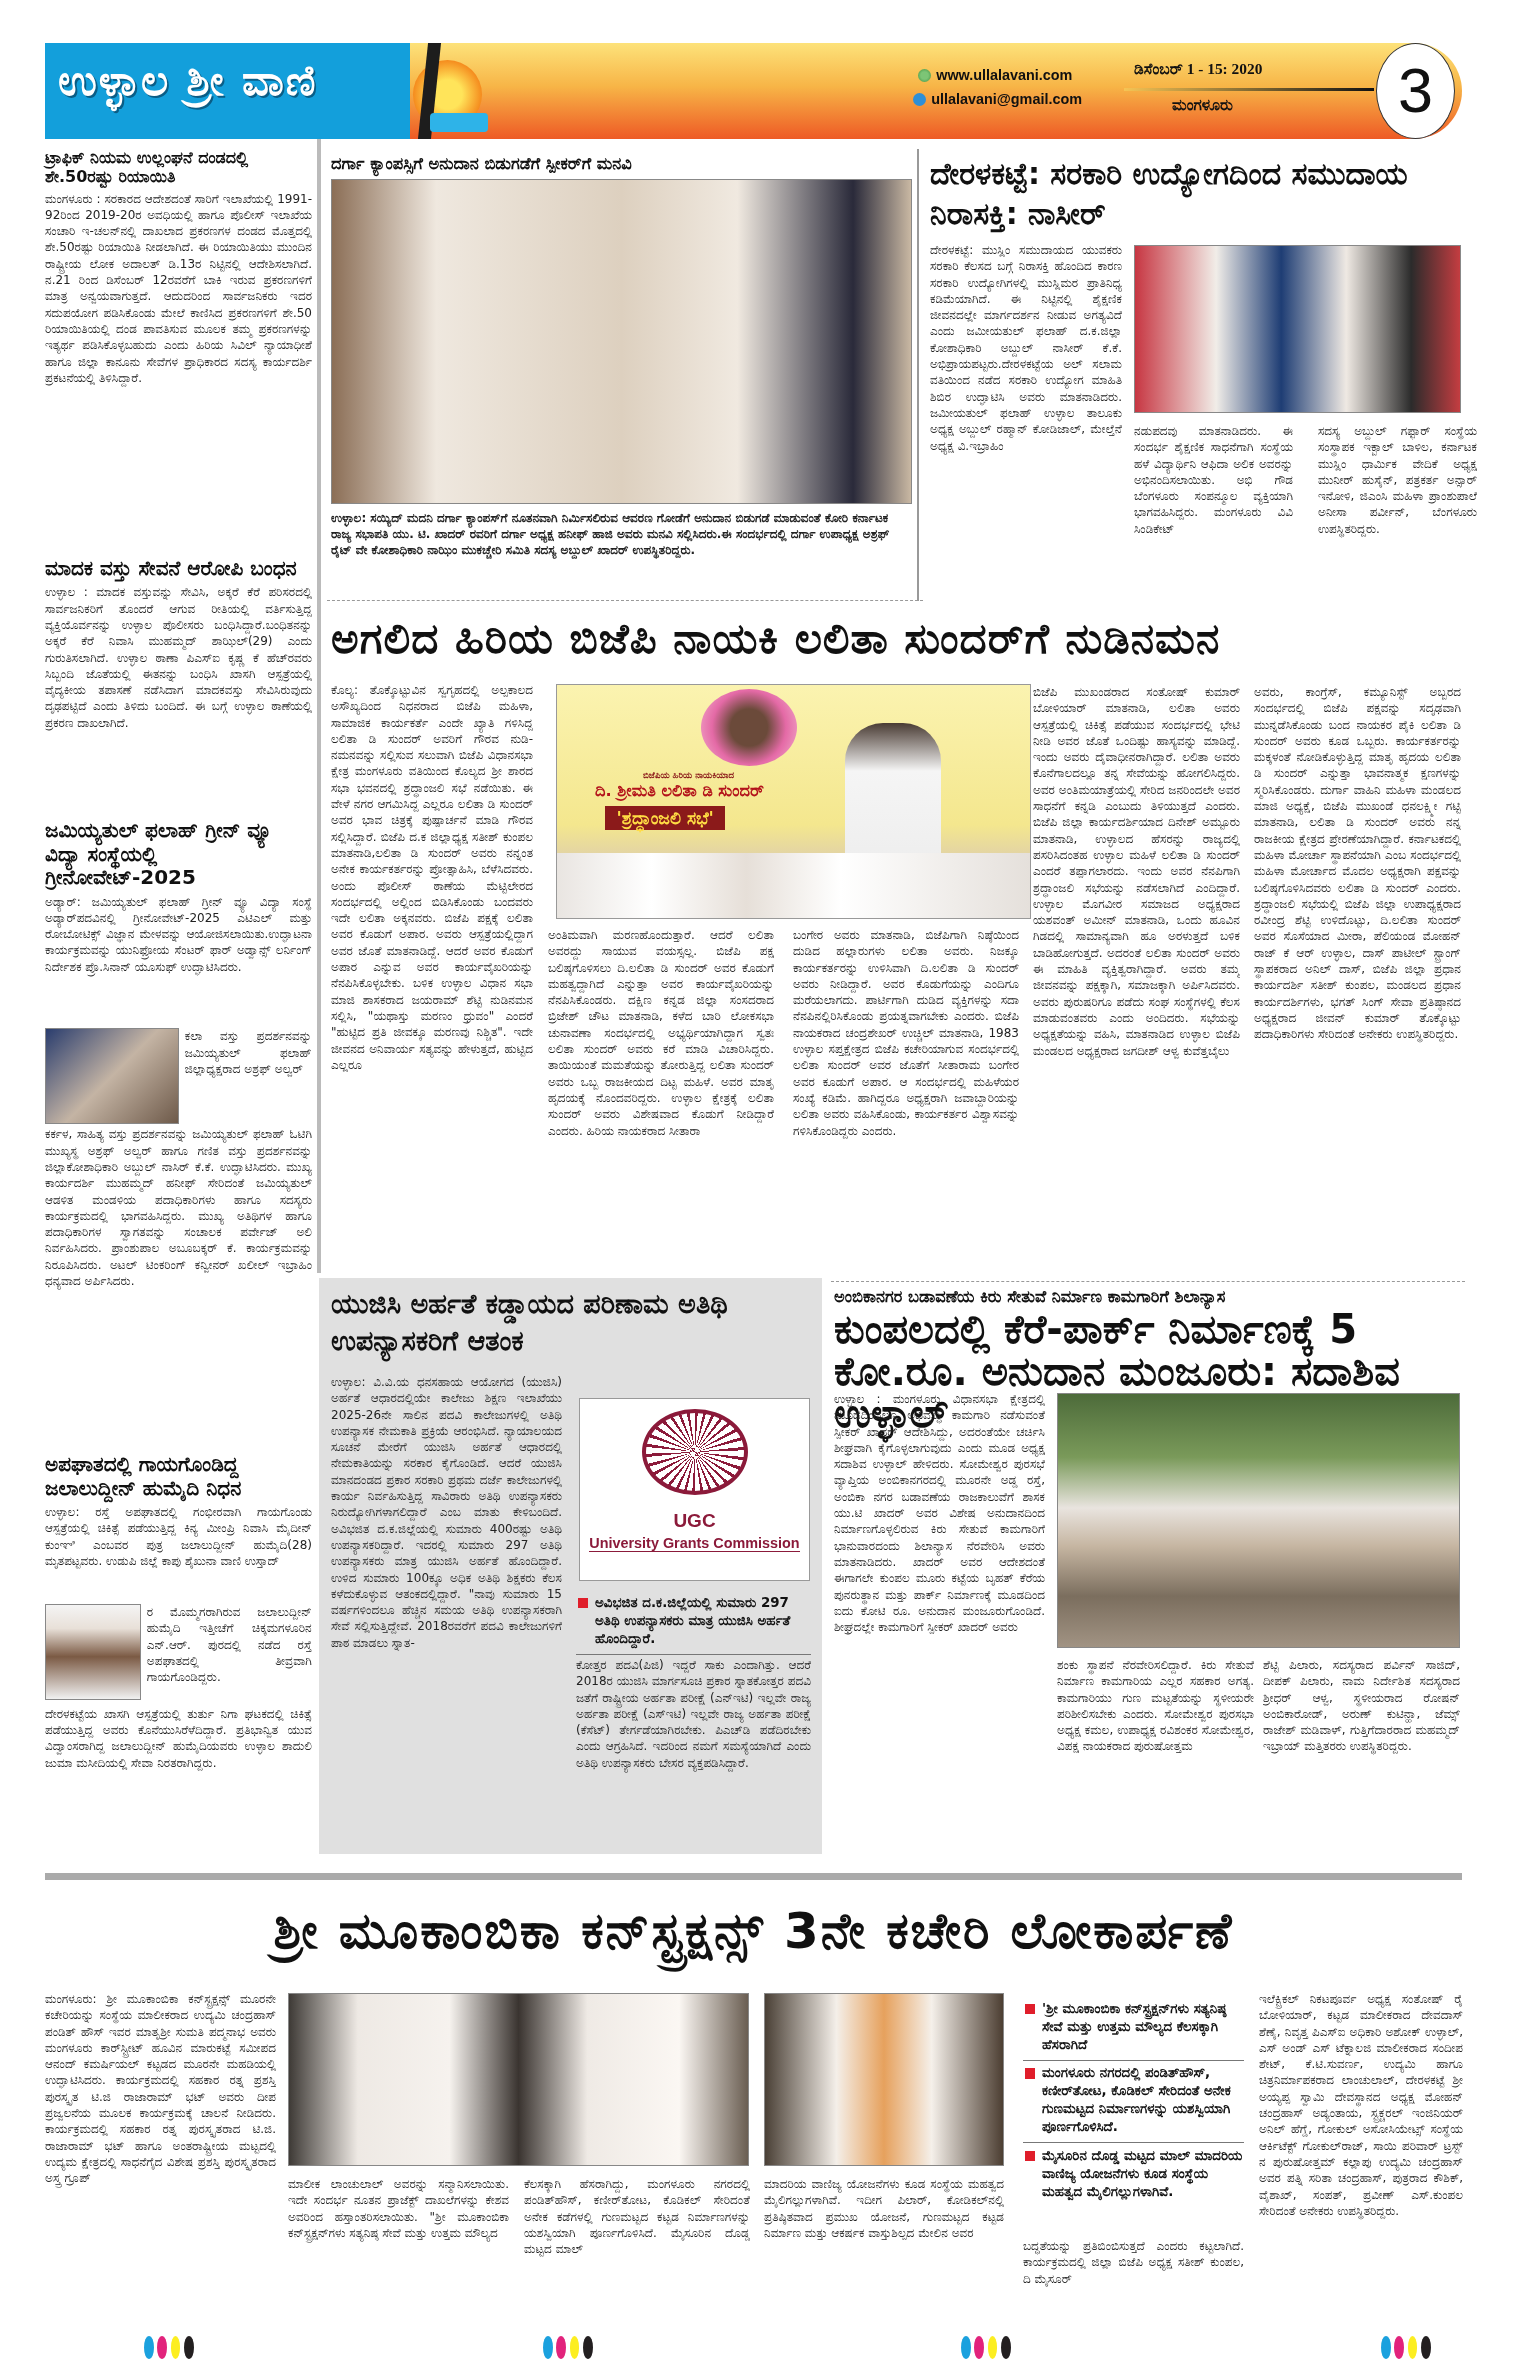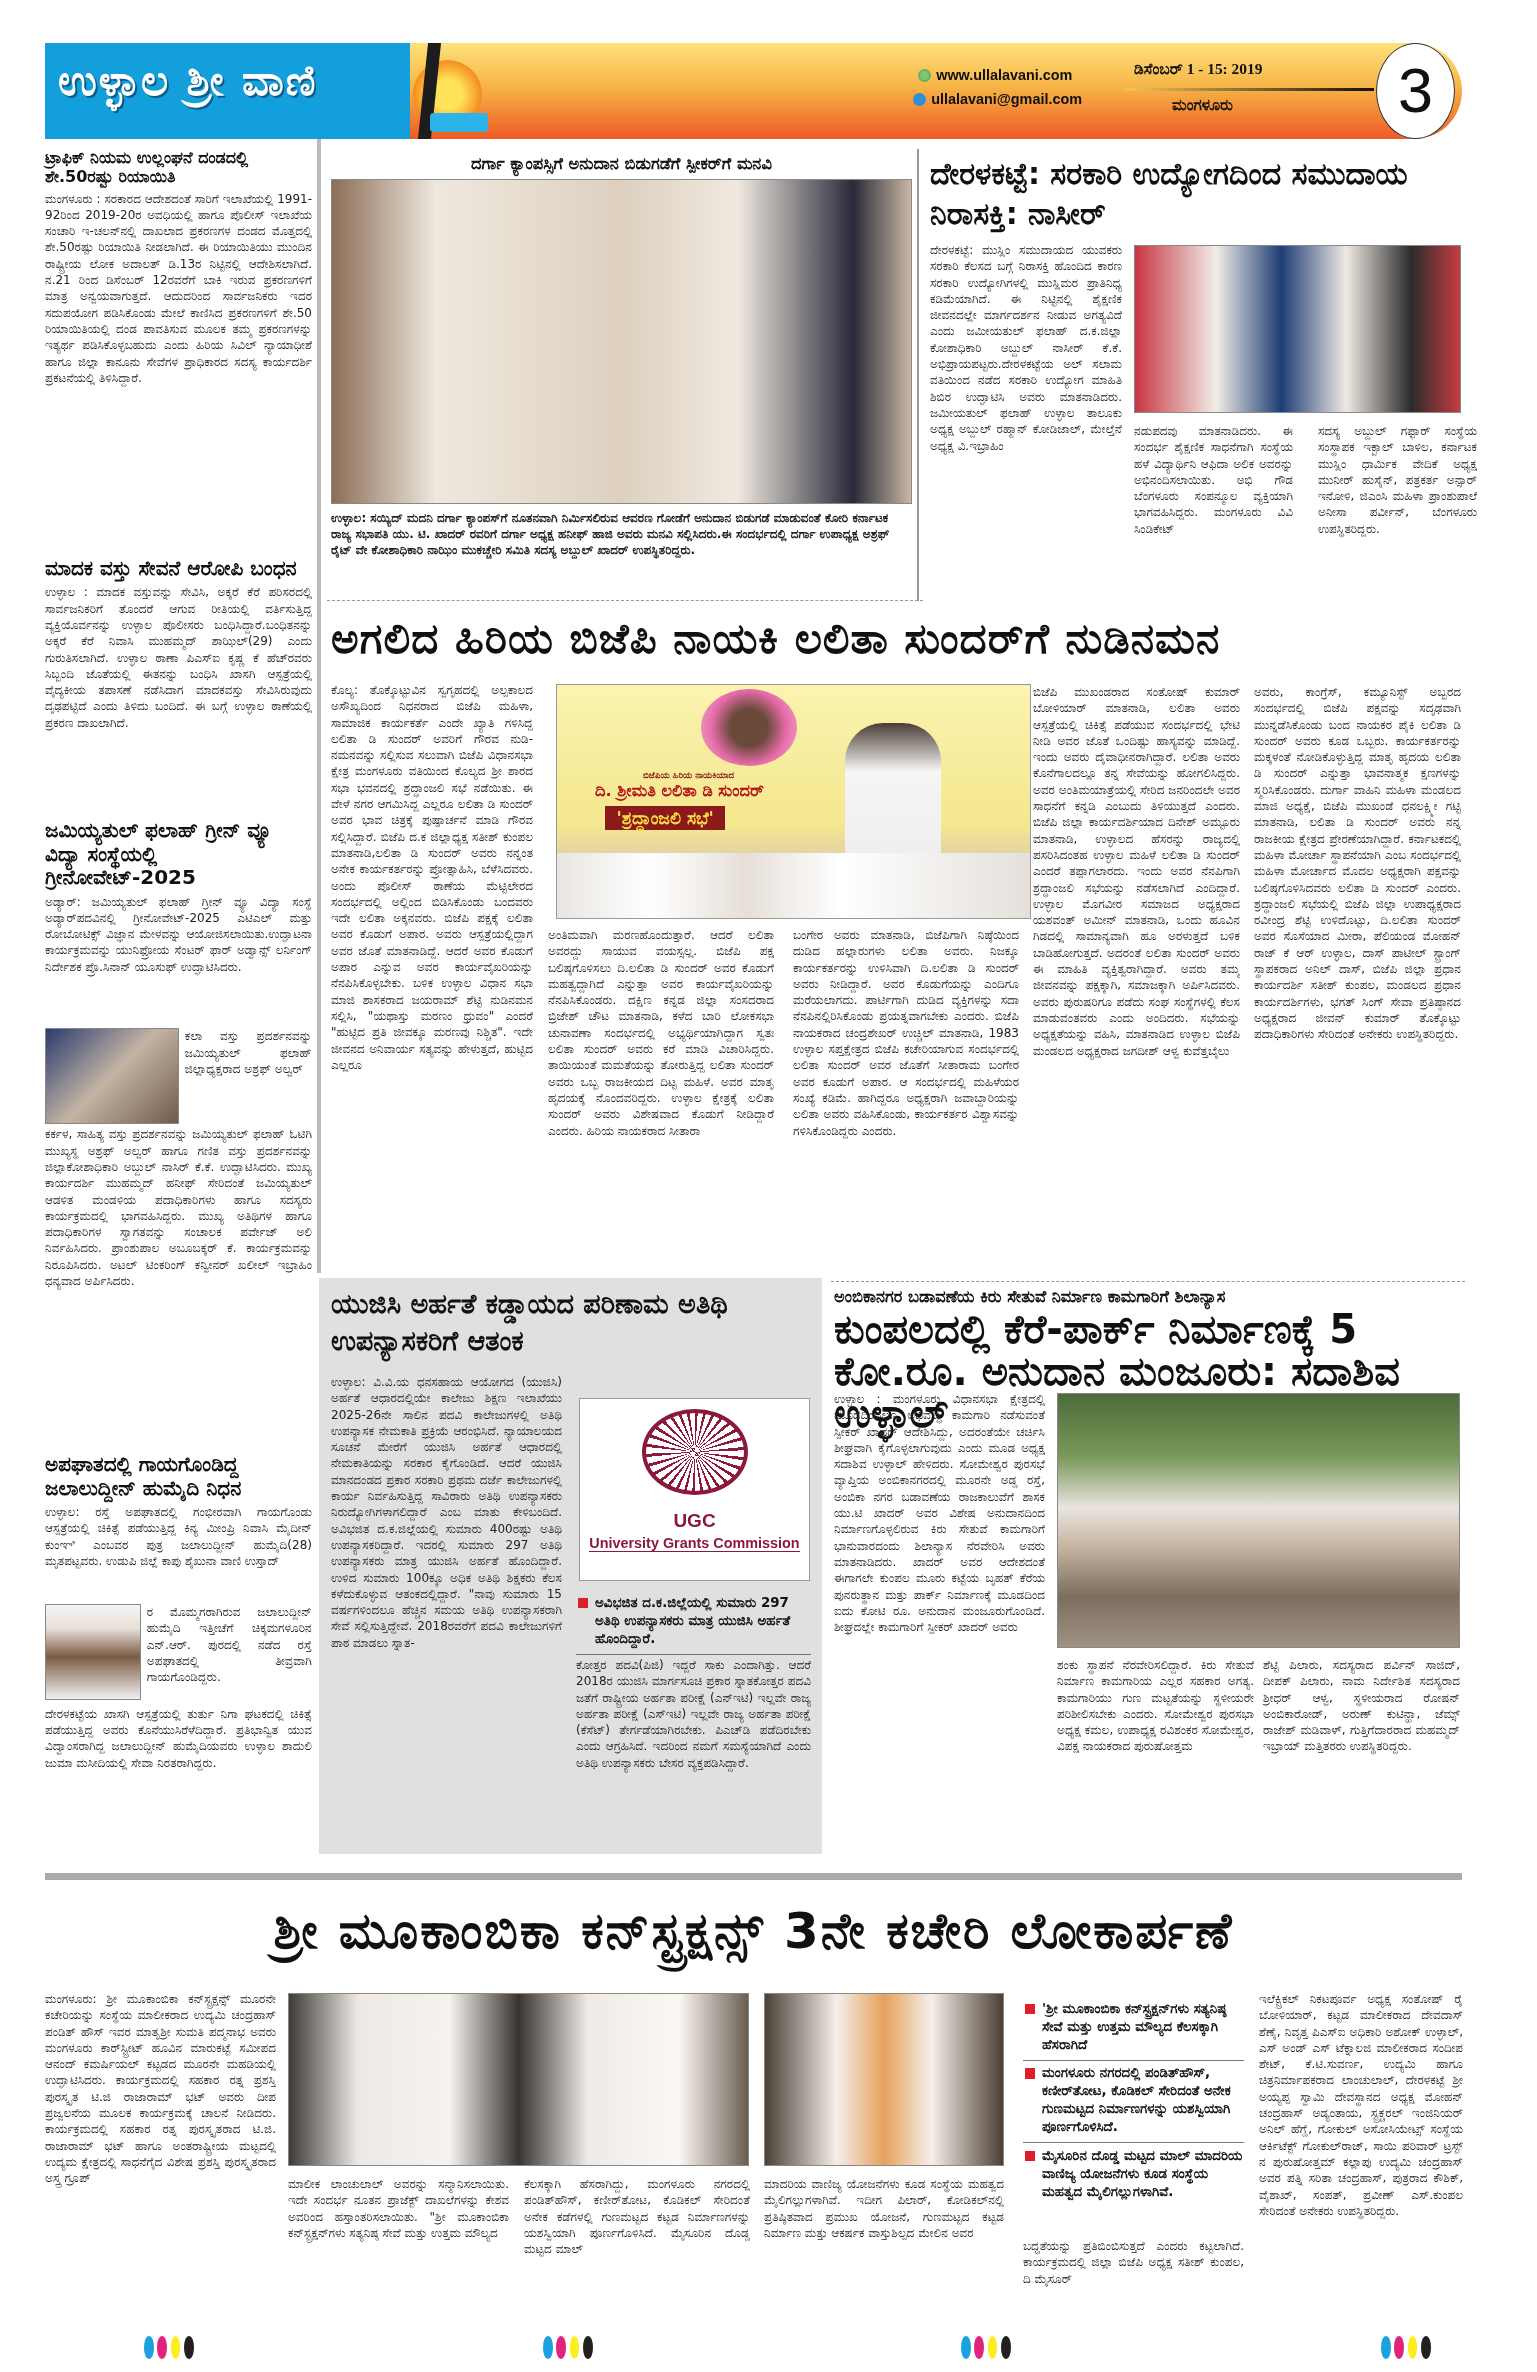--- a/index.html
+++ b/index.html
@@ -35,21 +35,21 @@
 <body>
 
 <div class="abs masthead"></div>
 <div class="abs mast-blue"></div>
 <div class="abs mast-title">ಉಳ್ಳಾಲ ಶ್ರೀ ವಾಣಿ</div>
 <div class="abs sunset"></div>
 <div class="abs palm"></div>
 <div class="abs wave"></div>
 <div class="abs web"><span class="ic" style="background:radial-gradient(circle,#7cc576 40%,#3d8b3a 100%)"></span><span>www.ullalavani.com</span></div>
 <div class="abs mail"><span class="ic" style="background:#2e8fd6"></span><span>ullalavani@gmail.com</span></div>
-<div class="abs date">ಡಿಸೆಂಬರ್ 1 - 15: 2019</div>
+<div class="abs date">ಡಿಸೆಂಬರ್ 1 - 15: 2020</div>
 <div class="abs dline"></div>
 <div class="abs city">ಮಂಗಳೂರು</div>
 <div class="abs pageno">3</div>
 
 <div class="abs vrule" style="left:317px;top:139px;height:1134px"></div>
 
 <div class="abs" style="left:45px;top:149px;width:267px">
   <div class="hl" style="font-size:16px">ಟ್ರಾಫಿಕ್ ನಿಯಮ ಉಲ್ಲಂಘನೆ ದಂಡದಲ್ಲಿ ಶೇ.50ರಷ್ಟು ರಿಯಾಯಿತಿ</div>
   <div class="body" style="height:244px;margin-top:3.8px">ಮಂಗಳೂರು : ಸರಕಾರದ ಆದೇಶದಂತೆ ಸಾರಿಗೆ ಇಲಾಖೆಯಲ್ಲಿ 1991-92ರಿಂದ 2019-20ರ ಅವಧಿಯಲ್ಲಿ ಹಾಗೂ ಪೊಲೀಸ್ ಇಲಾಖೆಯ ಸಂಚಾರಿ ಇ-ಚಲನ್‌ನಲ್ಲಿ ದಾಖಲಾದ ಪ್ರಕರಣಗಳ ದಂಡದ ಮೊತ್ತದಲ್ಲಿ ಶೇ.50ರಷ್ಟು ರಿಯಾಯಿತಿ ನೀಡಲಾಗಿದೆ. ಈ ರಿಯಾಯಿತಿಯು ಮುಂದಿನ ರಾಷ್ಟ್ರೀಯ ಲೋಕ ಅದಾಲತ್ ಡಿ.13ರ ನಿಟ್ಟಿನಲ್ಲಿ ಆದೇಶಿಸಲಾಗಿದೆ. ನ.21 ರಿಂದ ಡಿಸೆಂಬರ್ 12ರವರೆಗೆ ಬಾಕಿ ಇರುವ ಪ್ರಕರಣಗಳಿಗೆ ಮಾತ್ರ ಅನ್ವಯವಾಗುತ್ತದೆ. ಆದುದರಿಂದ ಸಾರ್ವಜನಿಕರು ಇದರ ಸದುಪಯೋಗ ಪಡಿಸಿಕೊಂಡು ಮೇಲೆ ಕಾಣಿಸಿದ ಪ್ರಕರಣಗಳಿಗೆ ಶೇ.50 ರಿಯಾಯಿತಿಯಲ್ಲಿ ದಂಡ ಪಾವತಿಸುವ ಮೂಲಕ ತಮ್ಮ ಪ್ರಕರಣಗಳನ್ನು ಇತ್ಯರ್ಥ ಪಡಿಸಿಕೊಳ್ಳಬಹುದು ಎಂದು ಹಿರಿಯ ಸಿವಿಲ್ ನ್ಯಾಯಾಧೀಶೆ ಹಾಗೂ ಜಿಲ್ಲಾ ಕಾನೂನು ಸೇವೆಗಳ ಪ್ರಾಧಿಕಾರದ ಸದಸ್ಯ ಕಾರ್ಯದರ್ಶಿ ಪ್ರಕಟನೆಯಲ್ಲಿ ತಿಳಿಸಿದ್ದಾರೆ.</div>
 </div>
@@ -70,21 +70,21 @@
   <div class="hl" style="font-size:20px">ಅಪಘಾತದಲ್ಲಿ ಗಾಯಗೊಂಡಿದ್ದ ಜಲಾಲುದ್ದೀನ್ ಹುಮೈದಿ ನಿಧನ</div>
   <div class="body" style="height:100px;margin-top:3.8px">ಉಳ್ಳಾಲ: ರಸ್ತೆ ಅಪಘಾತದಲ್ಲಿ ಗಂಭೀರವಾಗಿ ಗಾಯಗೊಂಡು ಆಸ್ಪತ್ರೆಯಲ್ಲಿ ಚಿಕಿತ್ಸೆ ಪಡೆಯುತ್ತಿದ್ದ ಕಿನ್ಯ ಮೀಂಪ್ರಿ ನಿವಾಸಿ ಮೈದೀನ್ ಕುಂಞಿ ಎಂಬವರ ಪುತ್ರ ಜಲಾಲುದ್ದೀನ್ ಹುಮೈದಿ(28) ಮೃತಪಟ್ಟವರು. ಉಡುಪಿ ಜಿಲ್ಲೆ ಕಾಪು ಶೈಖುನಾ ವಾಣಿ ಉಸ್ತಾದ್</div>
   <div style="display:flex;gap:5.8px">
     <div class="photo" style="width:96px;height:96px;background:linear-gradient(180deg,#f4f4f4 0%,#e8e0d8 25%,#7b5a44 55%,#f1f1f1 100%)"></div>
     <div class="body" style="width:165px;height:100px">ರ ಮೊಮ್ಮಗರಾಗಿರುವ ಜಲಾಲುದ್ದೀನ್ ಹುಮೈದಿ ಇತ್ತೀಚೆಗೆ ಚಿಕ್ಕಮಗಳೂರಿನ ಎನ್.ಆರ್. ಪುರದಲ್ಲಿ ನಡೆದ ರಸ್ತೆ ಅಪಘಾತದಲ್ಲಿ ತೀವ್ರವಾಗಿ ಗಾಯಗೊಂಡಿದ್ದರು.</div>
   </div>
   <div class="body" style="height:117px;margin-top:1.9px">ದೇರಳಕಟ್ಟೆಯ ಖಾಸಗಿ ಆಸ್ಪತ್ರೆಯಲ್ಲಿ ತುರ್ತು ನಿಗಾ ಘಟಕದಲ್ಲಿ ಚಿಕಿತ್ಸೆ ಪಡೆಯುತ್ತಿದ್ದ ಅವರು ಕೊನೆಯುಸಿರೆಳೆದಿದ್ದಾರೆ. ಪ್ರತಿಭಾನ್ವಿತ ಯುವ ವಿದ್ವಾಂಸರಾಗಿದ್ದ ಜಲಾಲುದ್ದೀನ್ ಹುಮೈದಿಯವರು ಉಳ್ಳಾಲ ಶಾದುಲಿ ಜುಮಾ ಮಸೀದಿಯಲ್ಲಿ ಸೇವಾ ನಿರತರಾಗಿದ್ದರು.</div>
 </div>
 
 <div class="abs" style="left:331px;top:154px;width:581px">
-  <div class="hl" style="font-size:16.3px;text-align:center">ದರ್ಗಾ ಕ್ಯಾಂಪಸ್ಸಿಗೆ ಅನುದಾನ ಬಿಡುಗಡೆಗೆ ಸ್ಪೀಕರ್‌ಗೆ ಮನವಿ</div>
+  <div class="hl" style="font-size:16.3px;text-align:left">ದರ್ಗಾ ಕ್ಯಾಂಪಸ್ಸಿಗೆ ಅನುದಾನ ಬಿಡುಗಡೆಗೆ ಸ್ಪೀಕರ್‌ಗೆ ಮನವಿ</div>
   <div class="photo" style="height:325px;margin-top:5.8px;background:linear-gradient(90deg,#8b6e56 0%,#efe8df 18%,#ddd0bf 50%,#f0e9e0 70%,#2a2a3a 90%,#c9b8a3 100%)"></div>
   <div class="cap" style="margin-top:5.8px;height:69px;overflow:hidden">ಉಳ್ಳಾಲ: ಸಯ್ಯಿದ್ ಮದನಿ ದರ್ಗಾ ಕ್ಯಾಂಪಸ್‌ಗೆ ನೂತನವಾಗಿ ನಿರ್ಮಿಸಲಿರುವ ಆವರಣ ಗೋಡೆಗೆ ಅನುದಾನ ಬಿಡುಗಡೆ ಮಾಡುವಂತೆ ಕೋರಿ ಕರ್ನಾಟಕ ರಾಜ್ಯ ಸಭಾಪತಿ ಯು. ಟಿ. ಖಾದರ್ ರವರಿಗೆ ದರ್ಗಾ ಅಧ್ಯಕ್ಷ ಹನೀಫ್ ಹಾಜಿ ಅವರು ಮನವಿ ಸಲ್ಲಿಸಿದರು.ಈ ಸಂದರ್ಭದಲ್ಲಿ ದರ್ಗಾ ಉಪಾಧ್ಯಕ್ಷ ಅಶ್ರಫ್ ರೈಟ್ ವೇ ಕೋಶಾಧಿಕಾರಿ ನಾಝಿಂ ಮುಕಚ್ಚೇರಿ ಸಮಿತಿ ಸದಸ್ಯ ಅಬ್ದುಲ್ ಖಾದರ್ ಉಪಸ್ಥಿತರಿದ್ದರು.</div>
 </div>
 <div class="abs hrule" style="left:327px;top:600px;width:596px;border-top:1px dashed #999;background:none"></div>
 <div class="abs vrule" style="left:917px;top:149px;height:452px;width:1.9px;background:#999"></div>
 
 <div class="abs" style="left:930px;top:154px;width:533px">
   <div class="hl" style="font-size:30px;line-height:40px">ದೇರಳಕಟ್ಟೆ: ಸರಕಾರಿ ಉದ್ಯೋಗದಿಂದ ಸಮುದಾಯ ನಿರಾಸಕ್ತಿ: ನಾಸೀರ್</div>
 </div>
 <div class="abs body" style="left:930px;top:242px;width:192px;height:351px">ದೇರಳಕಟ್ಟೆ: ಮುಸ್ಲಿಂ ಸಮುದಾಯದ ಯುವಕರು ಸರಕಾರಿ ಕೆಲಸದ ಬಗ್ಗೆ ನಿರಾಸಕ್ತಿ ಹೊಂದಿದ ಕಾರಣ ಸರಕಾರಿ ಉದ್ಯೋಗಿಗಳಲ್ಲಿ ಮುಸ್ಲಿಮರ ಪ್ರಾತಿನಿಧ್ಯ ಕಡಿಮೆಯಾಗಿದೆ. ಈ ನಿಟ್ಟಿನಲ್ಲಿ ಶೈಕ್ಷಣಿಕ ಜೀವನದಲ್ಲೇ ಮಾರ್ಗದರ್ಶನ ನೀಡುವ ಅಗತ್ಯವಿದೆ ಎಂದು ಜಮೀಯತುಲ್ ಫಲಾಹ್ ದ.ಕ.ಜಿಲ್ಲಾ ಕೋಶಾಧಿಕಾರಿ ಅಬ್ದುಲ್ ನಾಸೀರ್ ಕೆ.ಕೆ. ಅಭಿಪ್ರಾಯಪಟ್ಟರು.ದೇರಳಕಟ್ಟೆಯ ಅಲ್ ಸಲಾಮ ವತಿಯಿಂದ ನಡೆದ ಸರಕಾರಿ ಉದ್ಯೋಗ ಮಾಹಿತಿ ಶಿಬಿರ ಉದ್ಘಾಟಿಸಿ ಅವರು ಮಾತನಾಡಿದರು. ಜಮೀಯತುಲ್ ಫಲಾಹ್ ಉಳ್ಳಾಲ ತಾಲೂಕು ಅಧ್ಯಕ್ಷ ಅಬ್ದುಲ್ ರಹ್ಮಾನ್ ಕೋಡಿಜಾಲ್, ಮೇಲ್ತೆನೆ ಅಧ್ಯಕ್ಷ ವಿ.ಇಬ್ರಾಹಿಂ</div>

